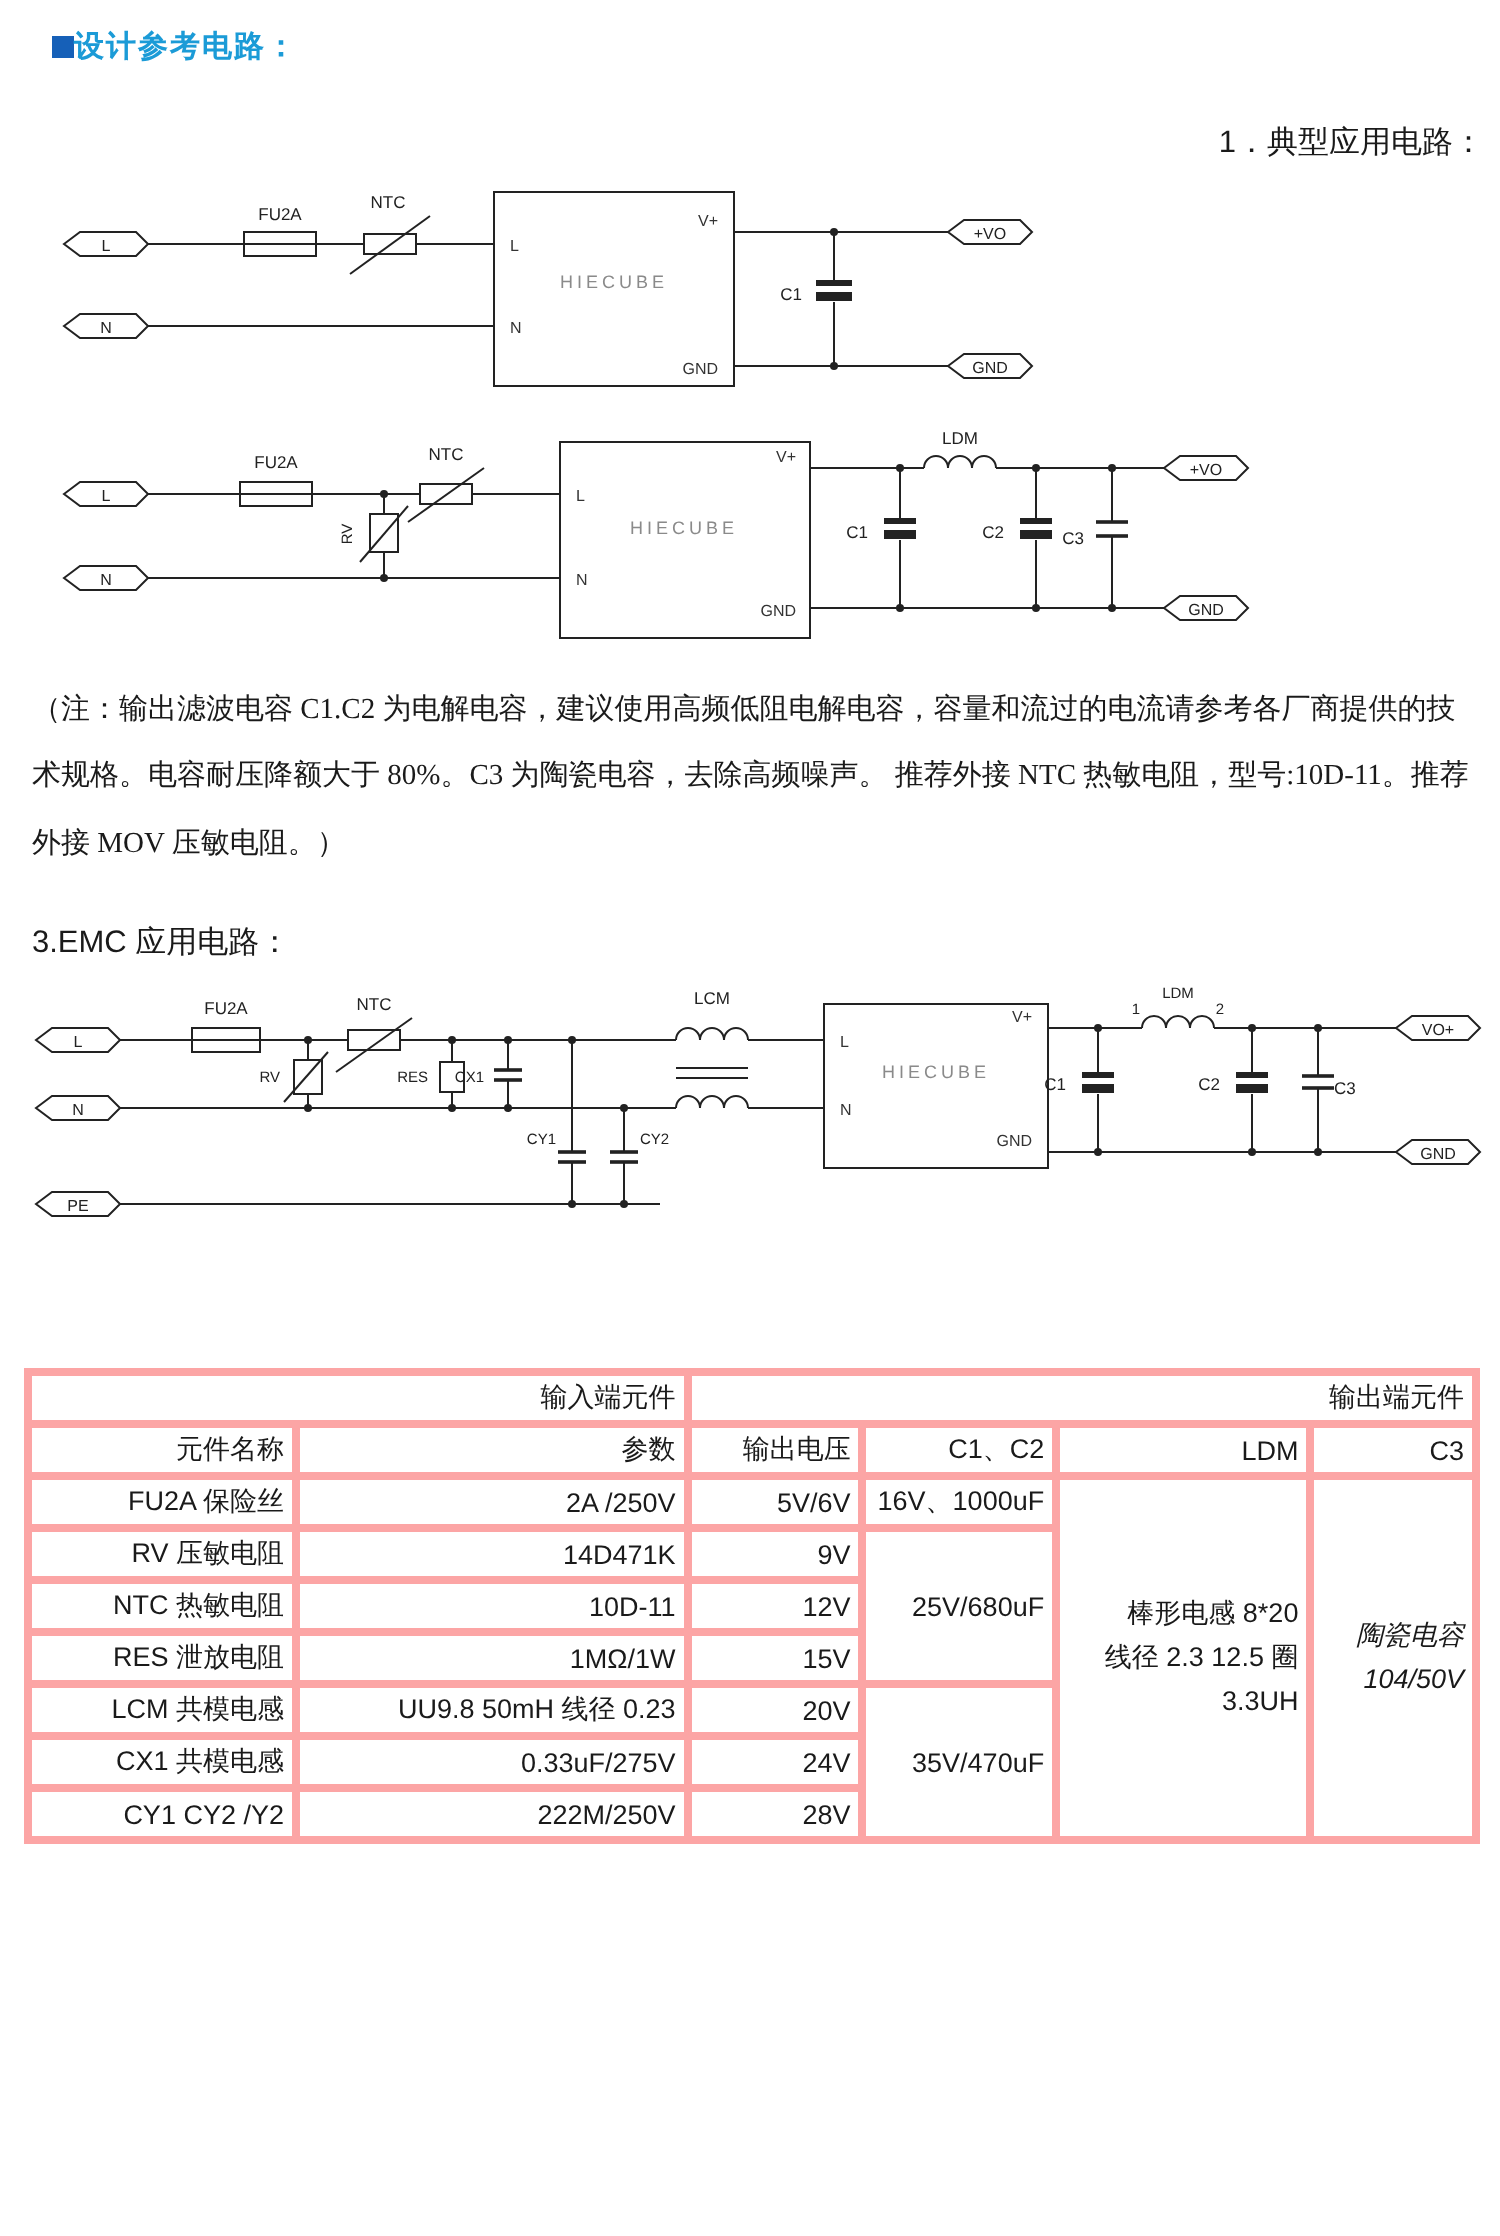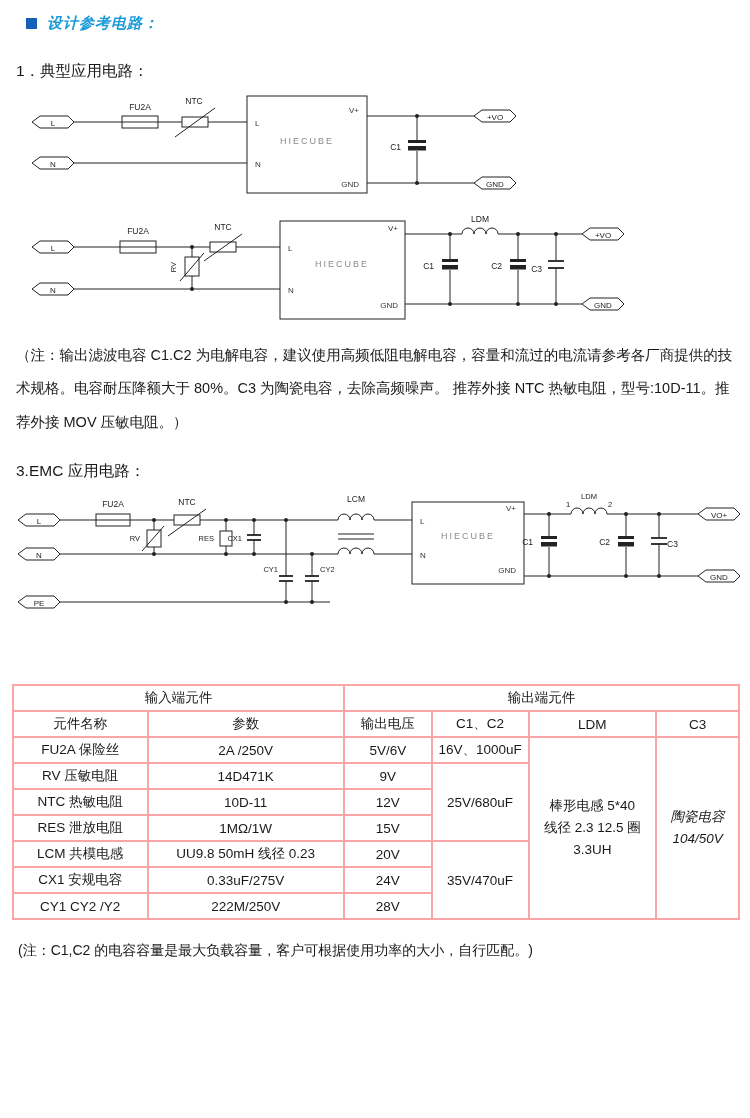--- a/index.html
+++ b/index.html
@@ -1,34 +1,34 @@
 <!DOCTYPE html>
 <html style="--accent_title: #1b9bd7; --bullet: #1660b8;"><head>
 <meta charset="utf-8">
 <style>
   * { box-sizing: border-box; }
   html,body { margin:0; padding:0; background:#fff; }
   body { width:750px; font-family:"Liberation Sans","DejaVu Sans",sans-serif; color:#1a1a1a; }
   .page { width:750px; min-height:1118px; padding:6px 8px 16px 10px; background:#fff; }
 
-  .doc-header { display:flex; align-items:center; gap:10px; margin:8px 0 0 16px;font-style:italic; }
+  .doc-header { display:flex; align-items:center; gap:0; margin:8px 0 0 16px; }
   .bullet-sq { width:11px; height:11px; background:var(--bullet,#1660b8); }
   .doc-title { color:var(--accent_title,#1b9bd7); font-size:15px; font-weight:700; letter-spacing:1px; }
 
   .section-title { font-size:15.5px; margin:22px 0 4px 6px; }
-  #s1-title { margin-top:28px; }
+  #s1-title { margin-top:28px;text-align:right; }
   .circuit-wrap { margin-left:12px; margin-top:6px; }
   .circuit-wrap3 { margin-left:2px; margin-top:8px; }
 
   .note { font-size:14.5px; margin:14px 4px 0 6px; }
-  .note-wide { line-height:2.3; margin-top:8px; }
+  .note-wide { line-height:2.3; margin-top:8px;font-family:Liberation Serif, serif; }
   .note-right { text-align:right; font-size:14px; margin:30px 60px 0 0; }
 
   table.comp { border-collapse:collapse; margin:62px auto 0; width:728px; font-size:13.5px; }
-  .comp td { border:2px solid #fca5a5; text-align:center; height:26px; padding:1px 4px; }
+  .comp td { border:4px solid #fca5a5; text-align:right; height:26px; padding:1px 4px; }
   .ldm-cell { text-align:left; padding-left:13px; }
   .c3-cell  { text-align:left; padding-left:7px;font-style:italic; }
   .ldm-cell div, .c3-cell div { line-height:1.65; }
   .footer-note { font-size:14px; margin:22px 0 0 8px; }
 
   svg { display:block; }
   .wire  { stroke:#222; stroke-width:1; fill:none; }
   .sym   { stroke:#222; stroke-width:1; fill:#fff; }
   .plate { fill:#222; stroke:none; }
   .thick { stroke:#222; stroke-width:1.8; fill:none; }
@@ -365,21 +365,21 @@
         <td>C1、C2</td>
         <td>LDM</td>
         <td>C3</td>
       </tr>
       <tr>
         <td>FU2A 保险丝</td>
         <td>2A /250V</td>
         <td>5V/6V</td>
         <td>16V、1000uF</td>
         <td rowspan="7" class="ldm-cell">
-          <div>棒形电感  5*40</div>
+          <div>棒形电感  8*20</div>
           <div>线径 2.3 12.5 圈</div>
           <div>3.3UH</div>
         </td>
         <td rowspan="7" class="c3-cell">
           <div>陶瓷电容</div>
           <div>104/50V</div>
         </td>
       </tr>
       <tr>
         <td>RV  压敏电阻</td>
@@ -397,27 +397,26 @@
         <td>1MΩ/1W</td>
         <td>15V</td>
       </tr>
       <tr>
         <td>LCM 共模电感</td>
         <td>UU9.8  50mH  线径 0.23</td>
         <td>20V</td>
         <td rowspan="3">35V/470uF</td>
       </tr>
       <tr>
-        <td>CX1 安规电容</td>
+        <td>CX1 共模电感</td>
         <td>0.33uF/275V</td>
         <td>24V</td>
       </tr>
       <tr>
         <td>CY1 CY2 /Y2</td>
         <td>222M/250V</td>
         <td>28V</td>
       </tr>
     </tbody>
   </table>
 
-  <div class="footer-note">(注：C1,C2 的电容容量是最大负载容量，客户可根据使用功率的大小，自行匹配。)</div>
 
 </div>
 
 </body></html>

